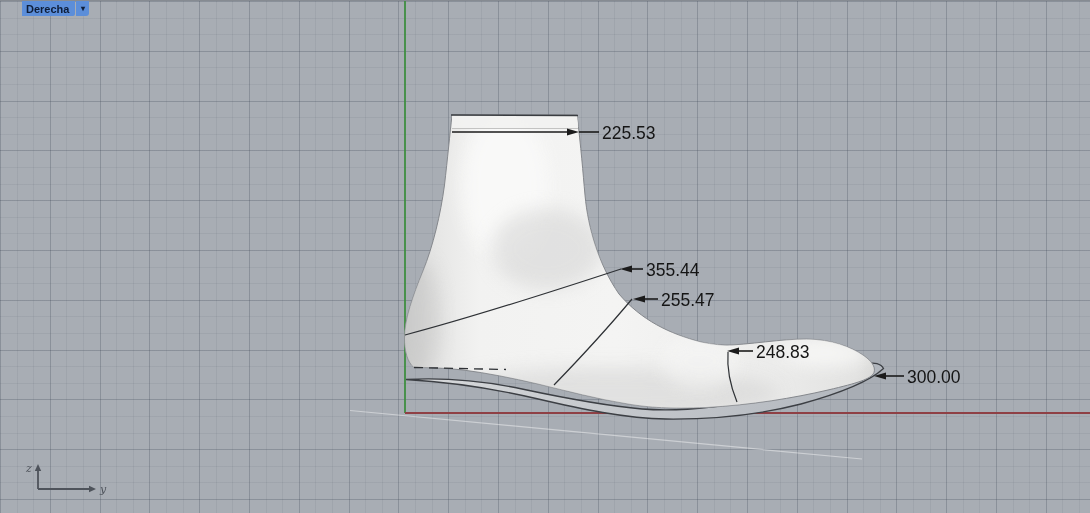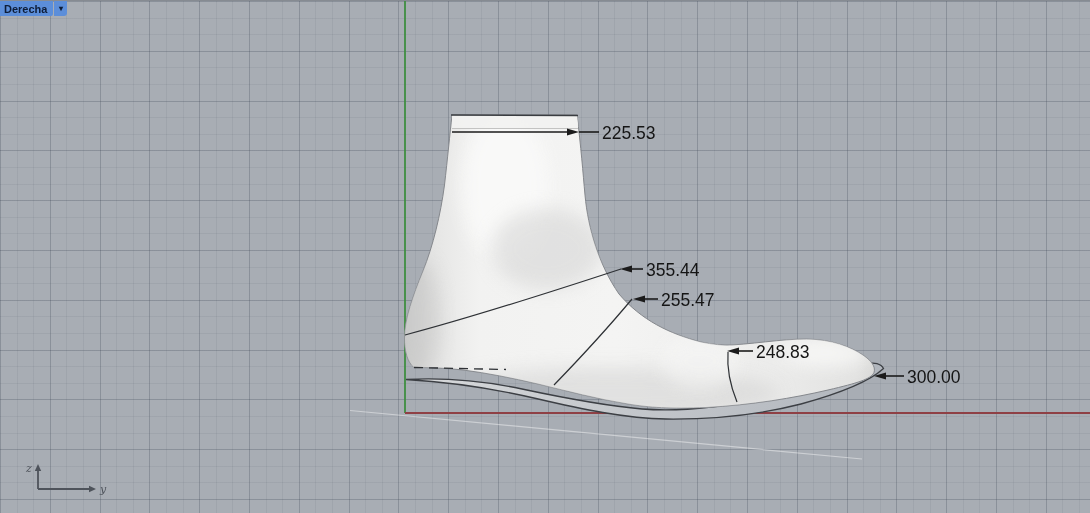--- a/index.html
+++ b/index.html
@@ -16,20 +16,21 @@
     border-top:1px solid #868b92;
     font-family:"Liberation Sans", sans-serif;
   }
   .scene{position:absolute;left:0;top:0;}
   .vp-tab{
     position:absolute;left:0;top:0;
     display:flex;align-items:stretch;gap:1px;
     height:15px;
     font-size:11px;font-weight:bold;color:#0e1d38;
     cursor:pointer;
+    padding-left:22px;
   }
   .vp-tab .label{
     background:#5c8ed9;
     padding:1px 6px 0 4px;
     display:flex;align-items:center;
     border-bottom-right-radius:2px;
   }
   .vp-tab .caret{
     background:#5c8ed9;
     width:13px;

